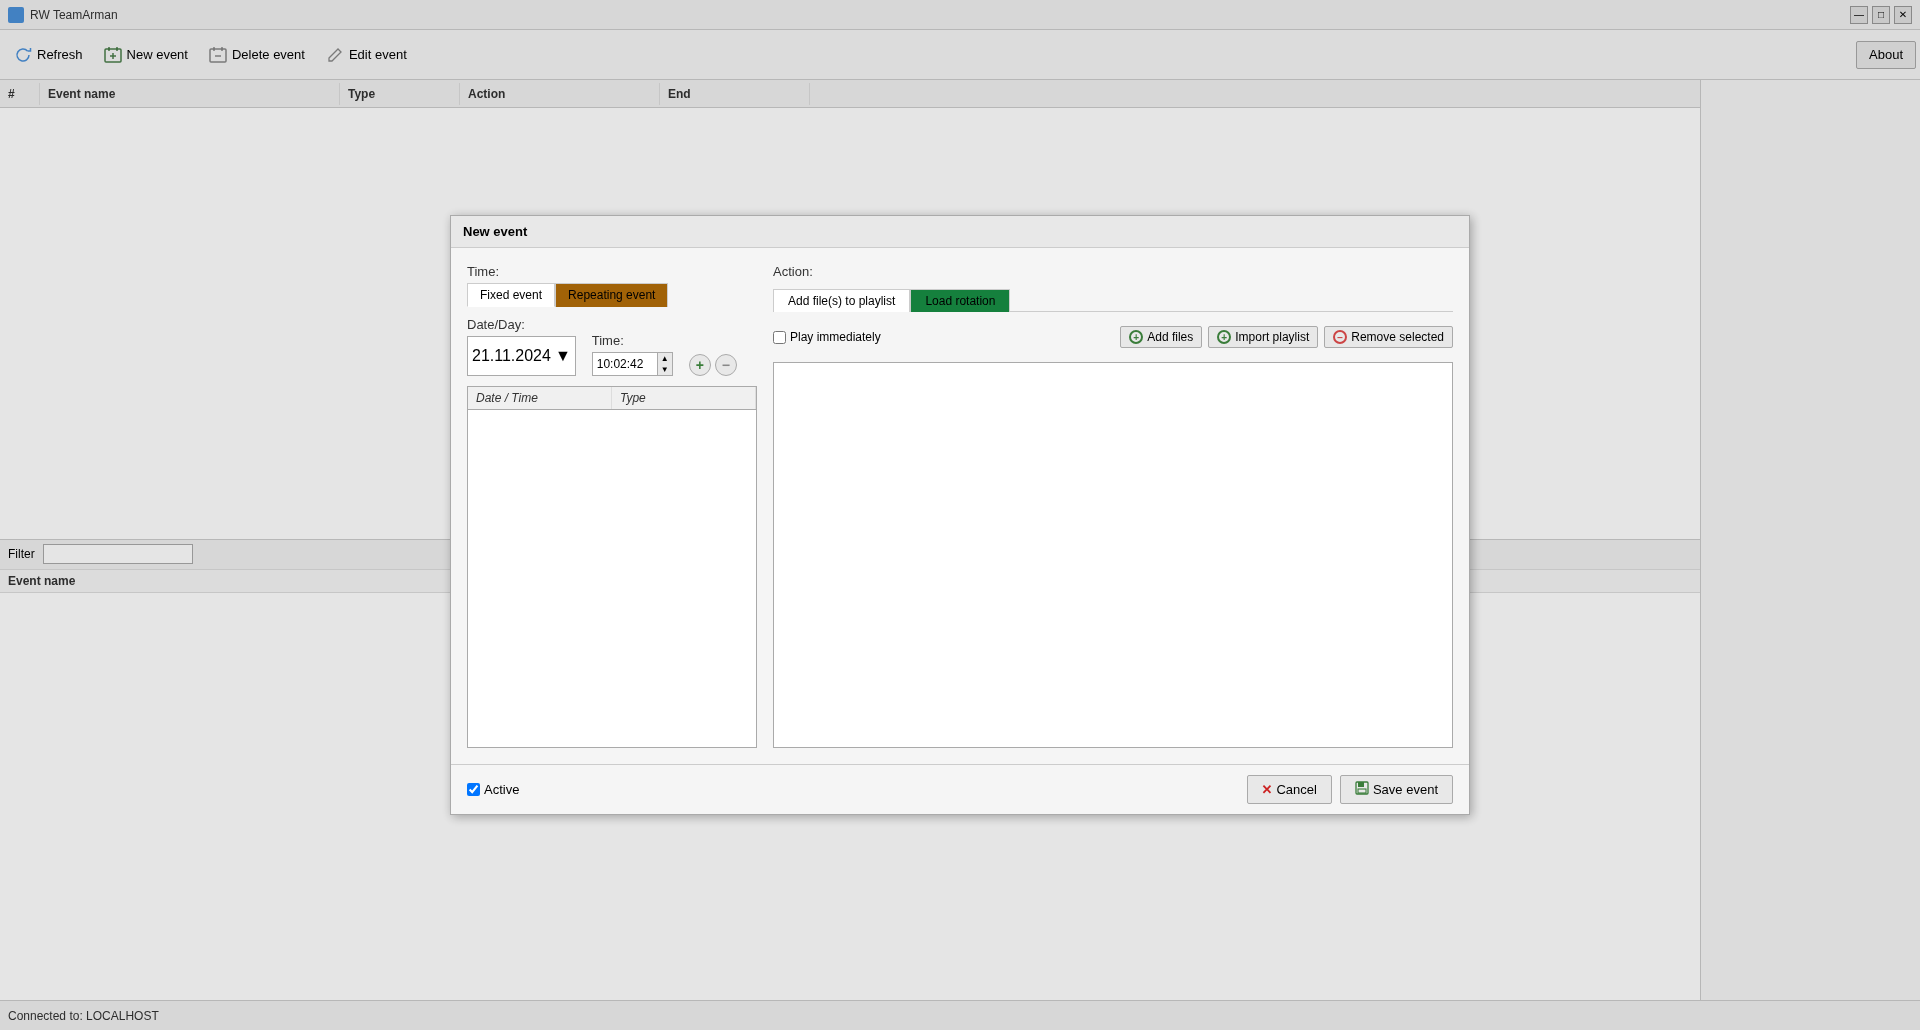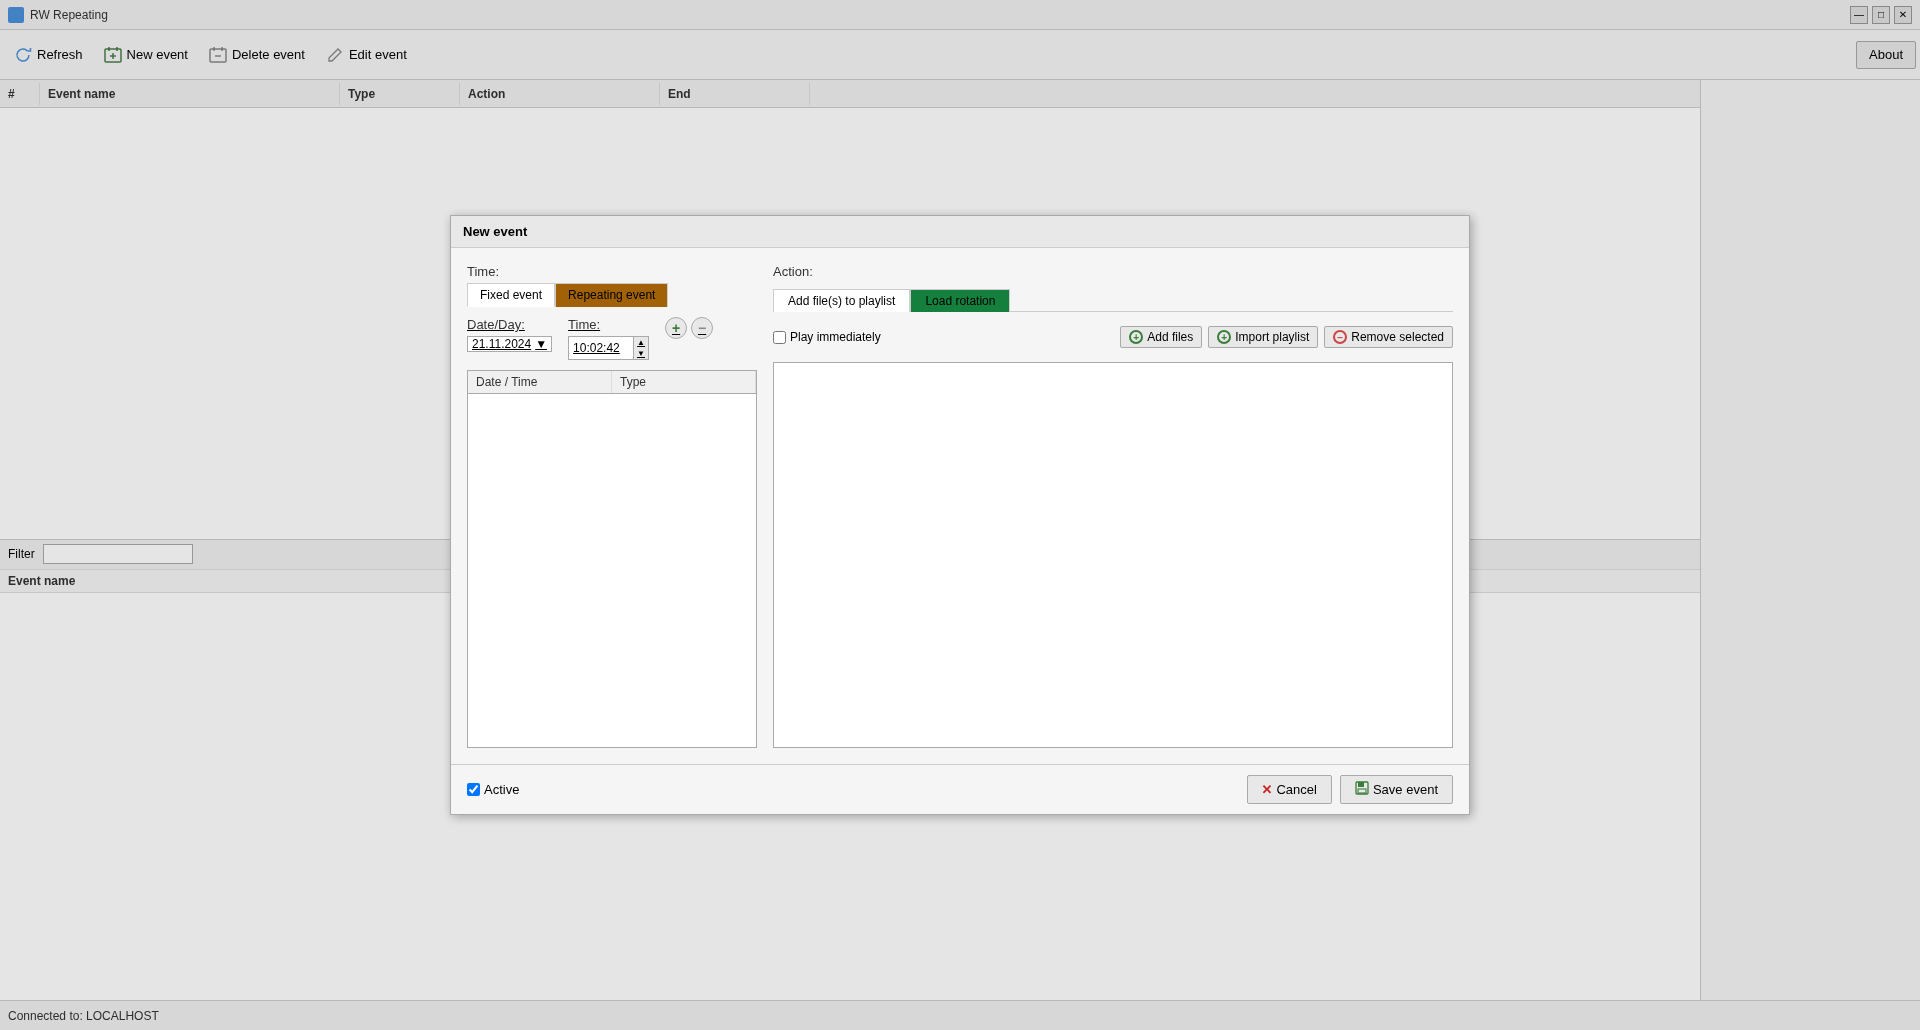--- a/index.html
+++ b/index.html
@@ -238,34 +238,33 @@
     .tab.active {
       background: white;
       border-bottom: 1px solid white;
       z-index: 1;
     }
 
     
     .datetime-row {
       display: flex;
       gap: 16px;
-      align-items: flex-start;
-      text-decoration: underline;
+      align-items: flex-end;
     }
     .datetime-group {
       display: flex;
       flex-direction: column;
       gap: 4px;
     }
     .date-select {
       border: 1px solid #aaa;
       padding: 3px 4px;
-      font-size: 12px;
-      background: white;
-      height: 16px;
+      font-size: 16px;
+      background: white;
+      height: 40px;
       display: flex;
       align-items: center;
       gap: 4px;
       cursor: pointer;
     }
     .time-input-wrapper {
       display: flex;
       align-items: center;
       border: 1px solid #aaa;
       background: white;
@@ -316,20 +315,21 @@
     }
 
     
     .schedule-table {
       border: 1px solid #aaa;
       background: white;
       flex: 1;
       display: flex;
       flex-direction: column;
       min-height: 340px;
+      font-style: italic;
     }
     .schedule-table-header {
       display: grid;
       grid-template-columns: 1fr 1fr;
       background: #f0f0f0;
       border-bottom: 1px solid #aaa;
     }
     .schedule-table-cell {
       padding: 4px 8px;
       font-size: 12px;
@@ -509,21 +509,21 @@
       border-bottom: 1px solid #ddd;
       background: #f5f5f5;
     }
   </style>
 </head>
 <body>
 
 <div class="title-bar">
   <div class="title-bar-left">
     <div class="title-bar-icon"></div>
-    <span class="title-bar-title">RW Repeating</span>
+    <span class="title-bar-title">RW TeamArman</span>
   </div>
   <div class="title-bar-controls">
     <div class="title-bar-btn">—</div>
     <div class="title-bar-btn">□</div>
     <div class="title-bar-btn">✕</div>
   </div>
 </div>
 
 <div class="toolbar">
   <button class="toolbar-btn">

